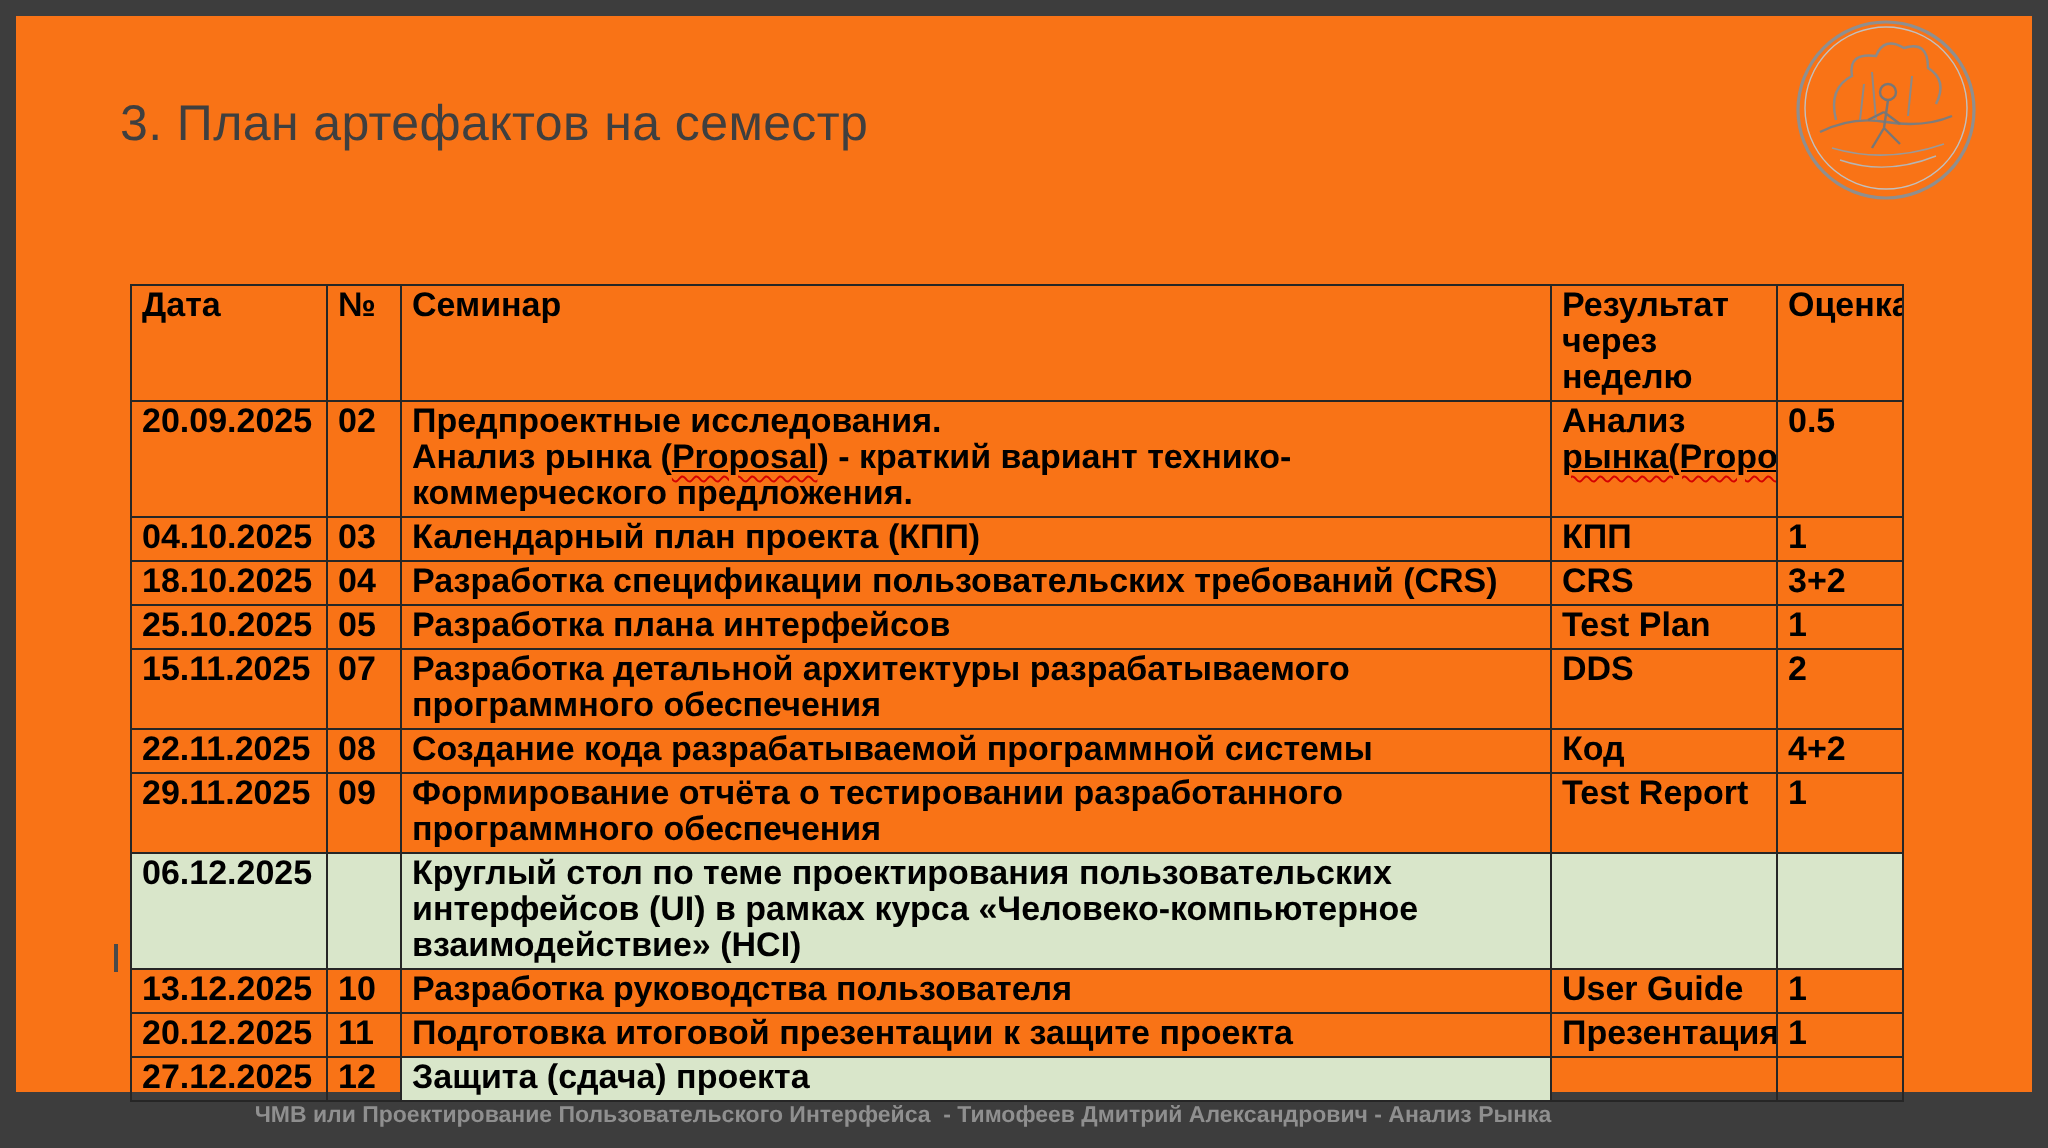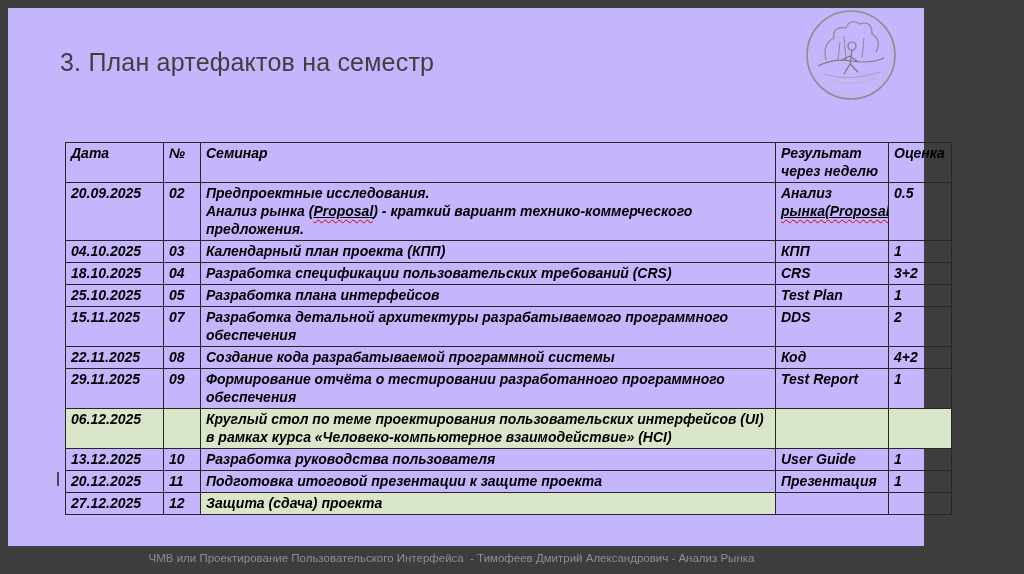--- a/index.html
+++ b/index.html
@@ -6,46 +6,45 @@
   html, body { width: 1024px; height: 574px; }
   body {
     background: #3d3d3d;
     position: relative;
     overflow: hidden;
     font-family: "Liberation Sans", sans-serif;
   }
   .slide {
     position: absolute;
     left: 8px; top: 8px;
-    width: 916px; height: 538px;
-    background: #c4b5fd;
+    width: 1008px; height: 538px;
+    background: #f97316;
   }
   .title {
     position: absolute;
     left: 52px; top: 40px;
     font-size: 25px;
     font-weight: 400;
     color: #3f3f3f;
     letter-spacing: 0.2px;
   }
   .logo {
     position: absolute;
     right: 26px; top: 0px;
     width: 94px; height: 94px;
   }
   table.artifacts {
     position: absolute;
     left: 57px; top: 134px;
     width: 886px;
     border-collapse: collapse;
     table-layout: fixed;
-    font-size: 14px;
+    font-size: 17px;
     font-weight: 700;
     color: #000000;
-    font-style: italic;
   }
   .artifacts th, .artifacts td {
     border: 1px solid #262626;
     padding: 1px 5px 2px 5px;
     text-align: left;
     vertical-align: top;
     line-height: 18px;
     overflow: hidden;
   }
   .hl { background: #d9e6ca; }
@@ -55,21 +54,21 @@
     text-decoration-thickness: 1px;
     text-underline-offset: 3px;
     text-align: right;
   }
   .footer {
     position: absolute;
     left: 0; top: 552px;
     width: 903px;
     text-align: center;
     font-size: 11.5px;
-    font-weight: 400;
+    font-weight: 700;
     color: #8f8f8f;
     white-space: pre;
   }
   .cursor-mark {
     position: absolute;
     left: 49px; top: 464px;
     width: 2px; height: 14px;
     background: #4a4a4a;
   }
 </style>

